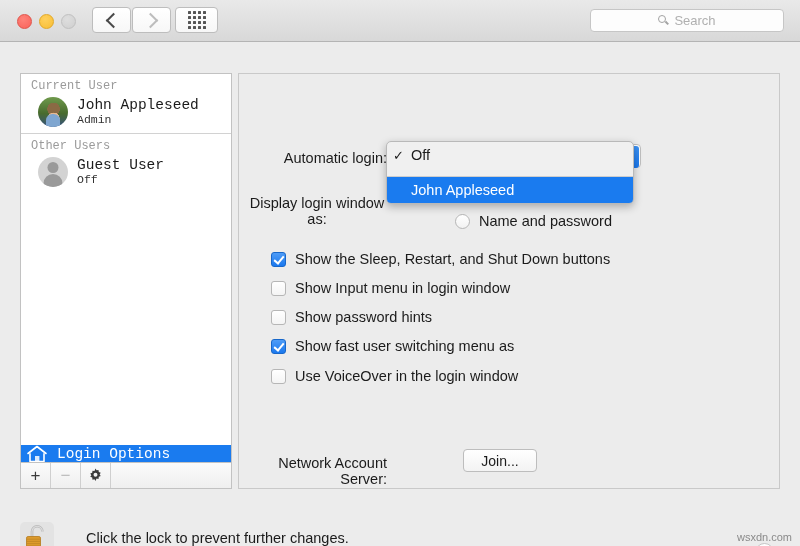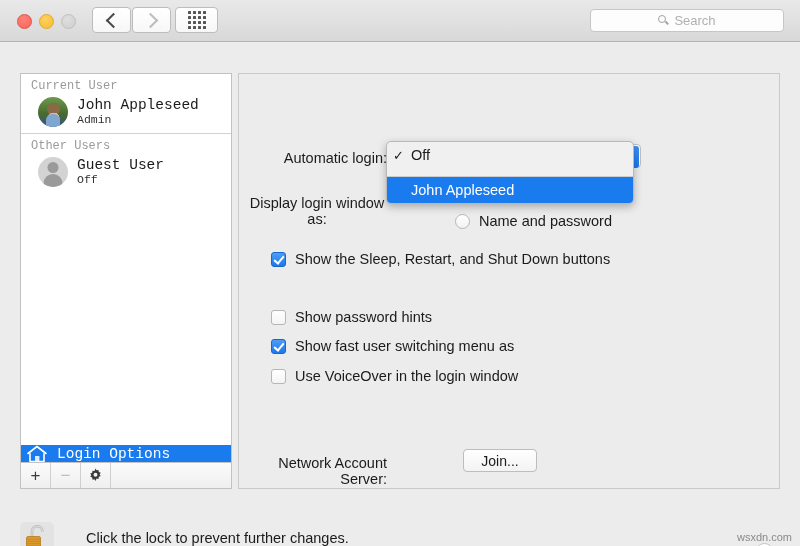--- a/index.html
+++ b/index.html
@@ -594,20 +594,24 @@
         <span class="radio-label">List of users</span>
       </div>
       <div class="radio-row" id="radio-name-pass">
         <span class="radio off"></span>
         <span class="radio-label">Name and password</span>
       </div>
 
       <div class="cb-row" style="top:177px">
         <span class="checkbox on"></span>
         <span class="cb-label">Show the Sleep, Restart, and Shut Down buttons</span>
+      </div>
+      <div class="cb-row" style="top:206px">
+        <span class="checkbox off"></span>
+        <span class="cb-label">Show Input menu in login window</span>
       </div>
       <div class="cb-row" style="top:264px">
         <span class="checkbox on"></span>
         <span class="cb-label">Show fast user switching menu as</span>
       </div>
       <div class="cb-row" style="top:235px">
         <span class="checkbox off"></span>
         <span class="cb-label">Show password hints</span>
       </div>
       <div class="cb-row" style="top:294px">

